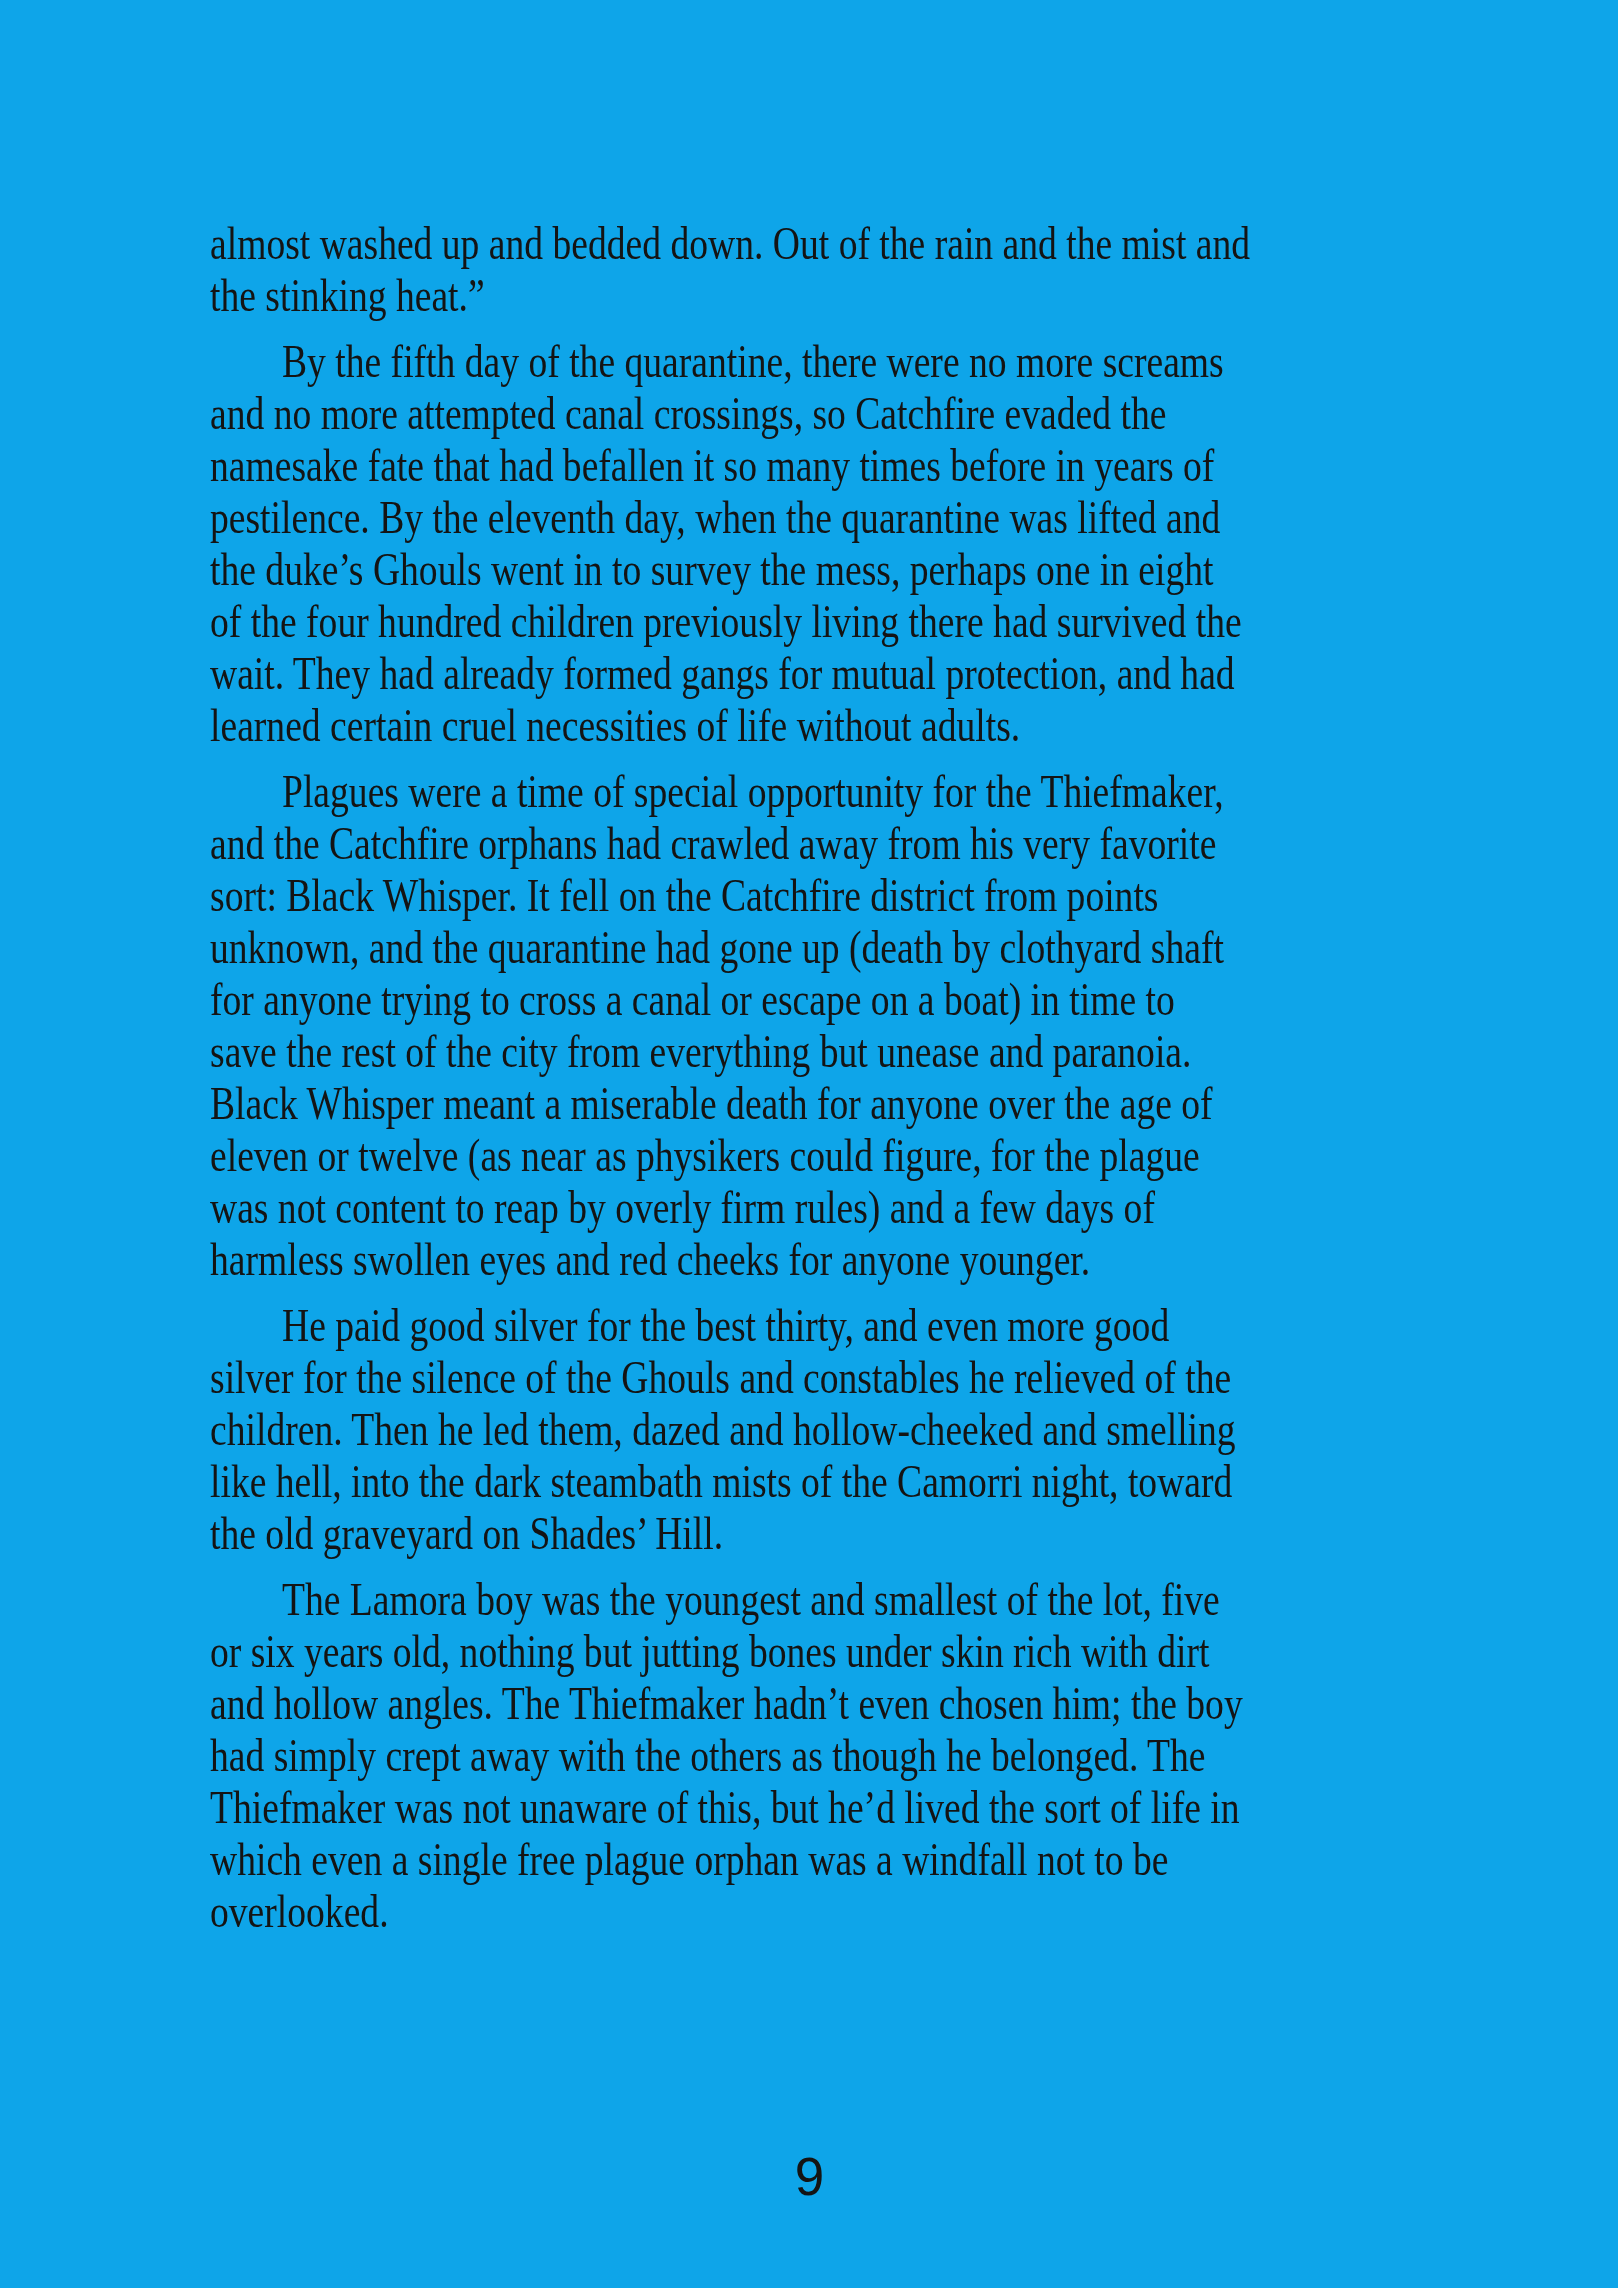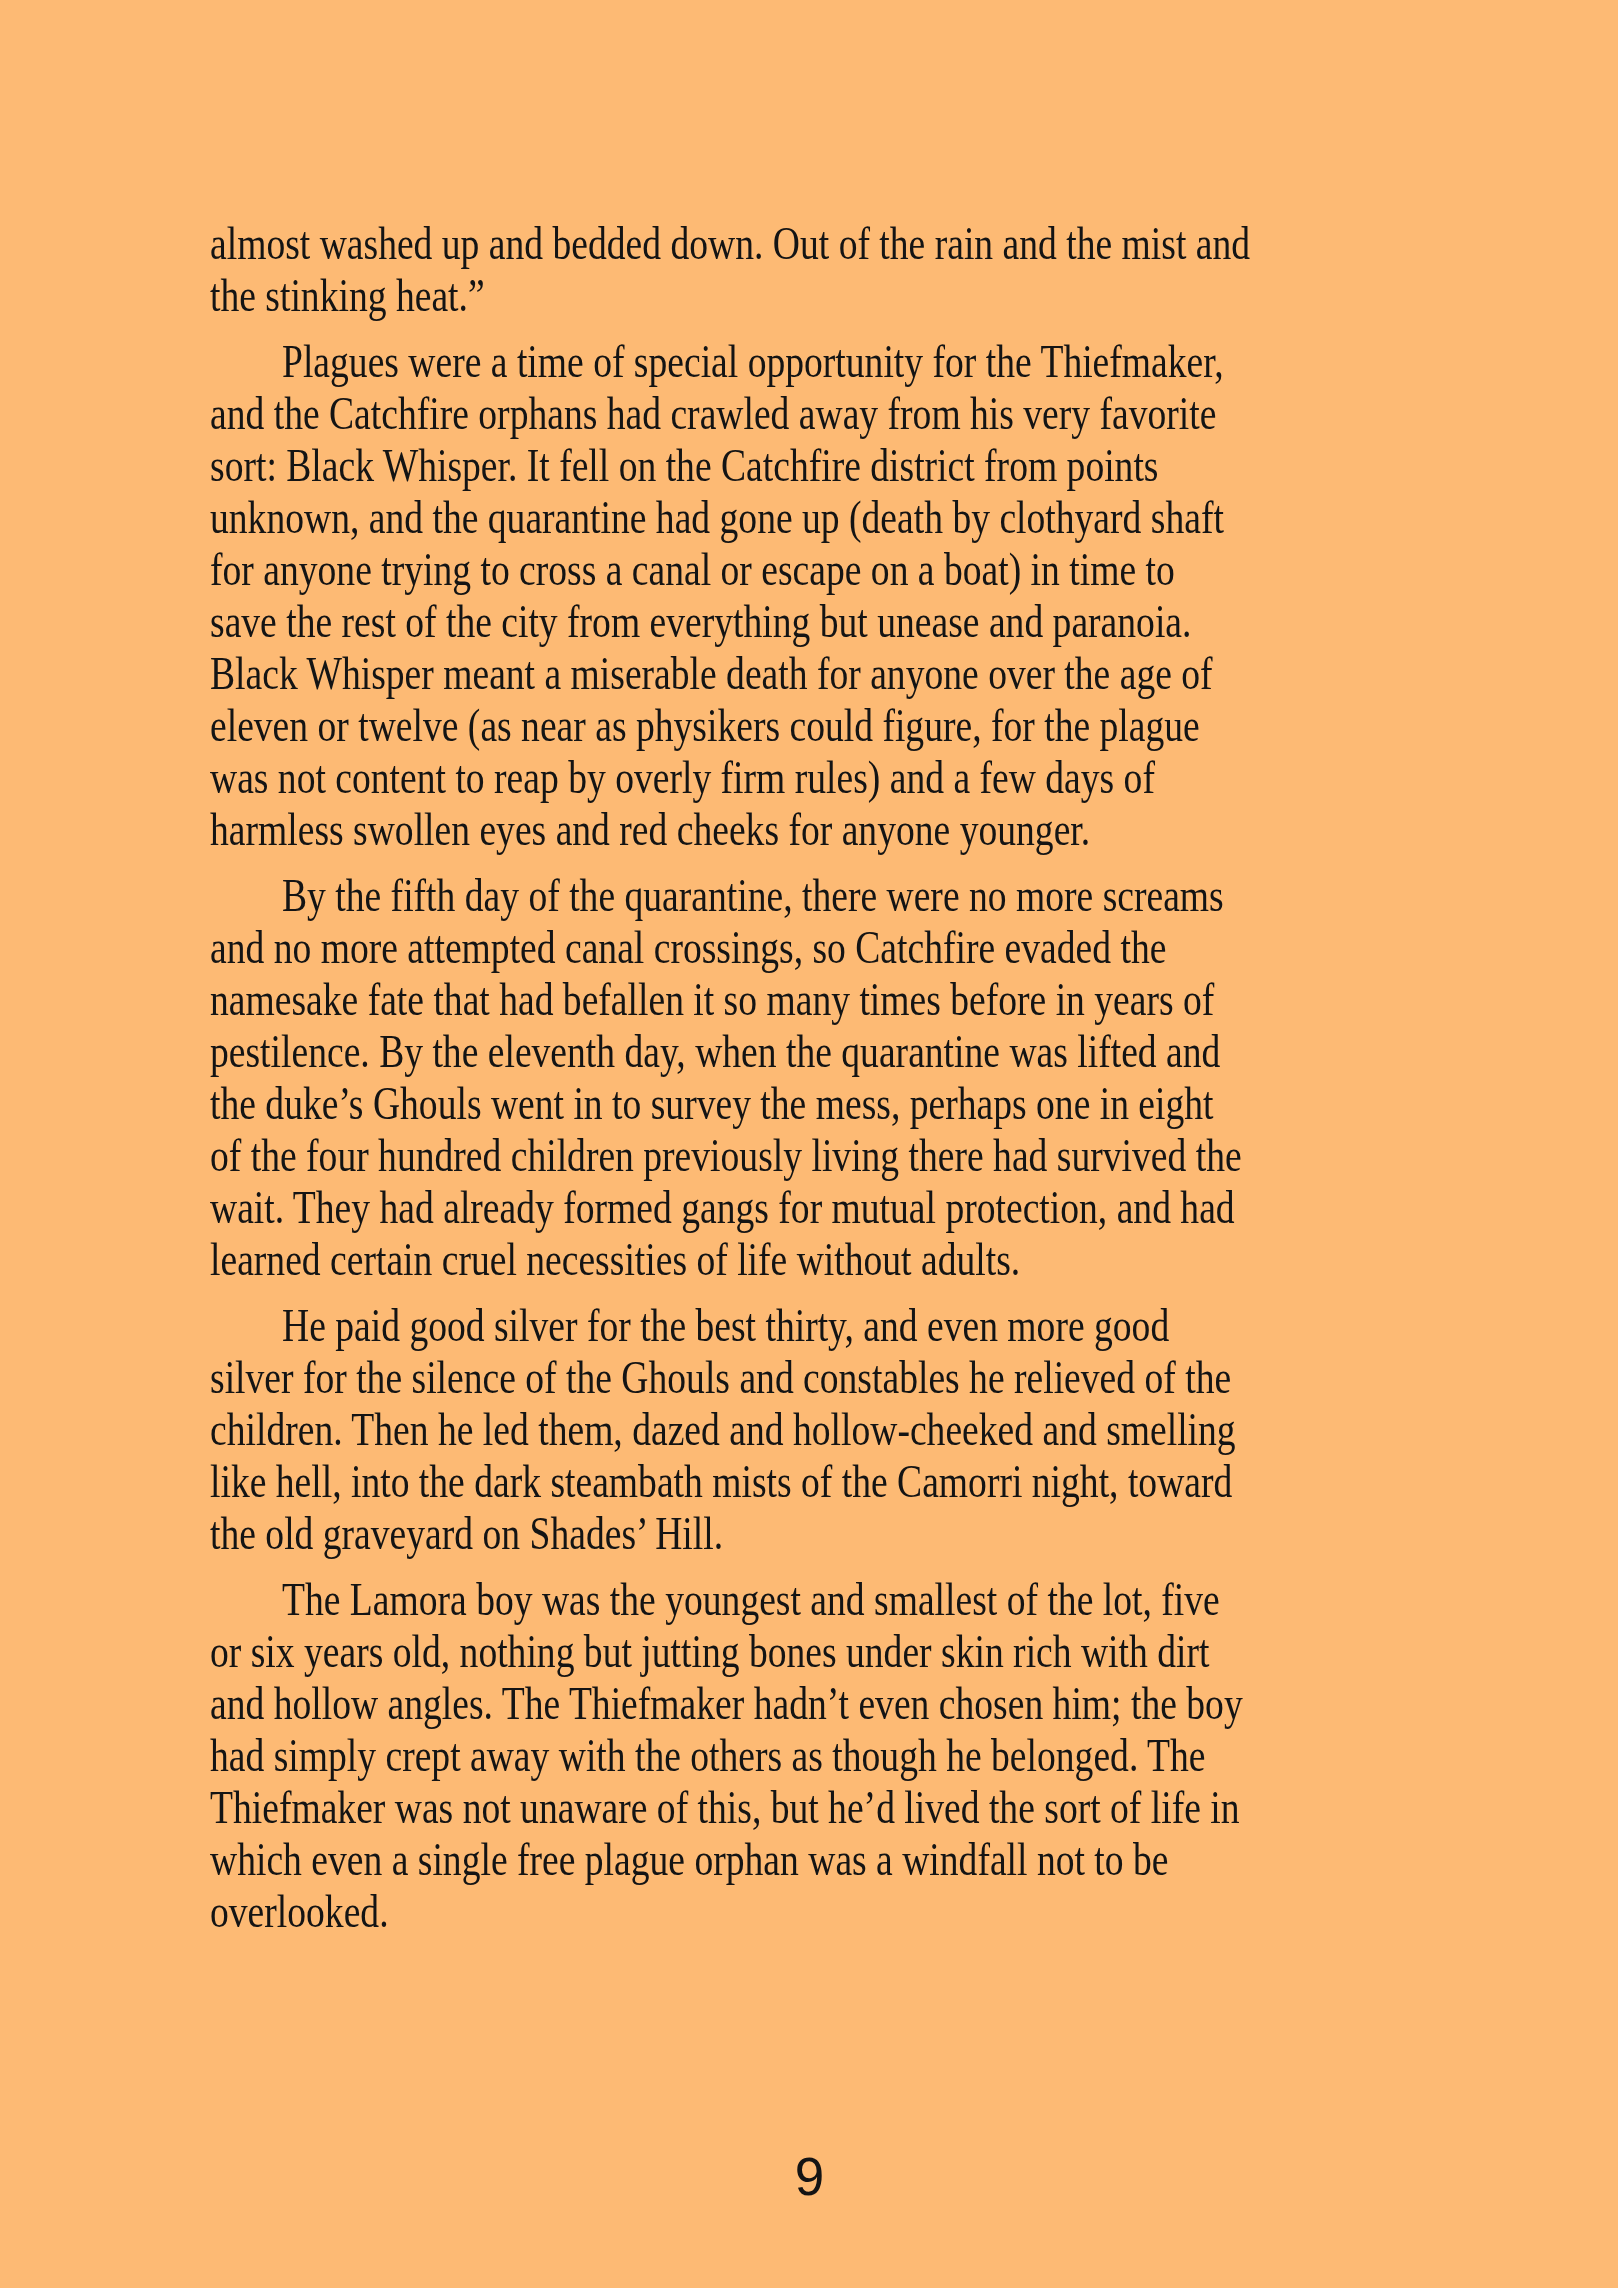--- a/index.html
+++ b/index.html
@@ -45,47 +45,47 @@
     text-align: center;
     font-family: "Liberation Sans", "DejaVu Sans", sans-serif;
     font-size: 53px;
     line-height: normal;
     color: #141414;
   }
 </style>
 </head>
 <body>
 
-<div class="page" style="background: #fdba74;">
+<div class="page" style="background: #0ea5e9;">
   <main class="text-block" style="color: rgb(20, 20, 20);">
       <p class="para">
         <span class="line first">almost washed up and bedded down. Out of the rain and the mist and</span>
         <span class="line">the stinking heat.”</span>
+      </p>
+      <p class="para indent">
+        <span class="line first">By the fifth day of the quarantine, there were no more screams</span>
+        <span class="line">and no more attempted canal crossings, so Catchfire evaded the</span>
+        <span class="line">namesake fate that had befallen it so many times before in years of</span>
+        <span class="line">pestilence. By the eleventh day, when the quarantine was lifted and</span>
+        <span class="line">the duke’s Ghouls went in to survey the mess, perhaps one in eight</span>
+        <span class="line">of the four hundred children previously living there had survived the</span>
+        <span class="line">wait. They had already formed gangs for mutual protection, and had</span>
+        <span class="line">learned certain cruel necessities of life without adults.</span>
       </p>
       <p class="para indent">
         <span class="line first">Plagues were a time of special opportunity for the Thiefmaker,</span>
         <span class="line">and the Catchfire orphans had crawled away from his very favorite</span>
         <span class="line">sort: Black Whisper. It fell on the Catchfire district from points</span>
         <span class="line">unknown, and the quarantine had gone up (death by clothyard shaft</span>
         <span class="line">for anyone trying to cross a canal or escape on a boat) in time to</span>
         <span class="line">save the rest of the city from everything but unease and paranoia.</span>
         <span class="line">Black Whisper meant a miserable death for anyone over the age of</span>
         <span class="line">eleven or twelve (as near as physikers could figure, for the plague</span>
         <span class="line">was not content to reap by overly firm rules) and a few days of</span>
         <span class="line">harmless swollen eyes and red cheeks for anyone younger.</span>
-      </p>
-      <p class="para indent">
-        <span class="line first">By the fifth day of the quarantine, there were no more screams</span>
-        <span class="line">and no more attempted canal crossings, so Catchfire evaded the</span>
-        <span class="line">namesake fate that had befallen it so many times before in years of</span>
-        <span class="line">pestilence. By the eleventh day, when the quarantine was lifted and</span>
-        <span class="line">the duke’s Ghouls went in to survey the mess, perhaps one in eight</span>
-        <span class="line">of the four hundred children previously living there had survived the</span>
-        <span class="line">wait. They had already formed gangs for mutual protection, and had</span>
-        <span class="line">learned certain cruel necessities of life without adults.</span>
       </p>
       <p class="para indent">
         <span class="line first">He paid good silver for the best thirty, and even more good</span>
         <span class="line">silver for the silence of the Ghouls and constables he relieved of the</span>
         <span class="line">children. Then he led them, dazed and hollow-cheeked and smelling</span>
         <span class="line">like hell, into the dark steambath mists of the Camorri night, toward</span>
         <span class="line">the old graveyard on Shades’ Hill.</span>
       </p>
       <p class="para indent">
         <span class="line first">The Lamora boy was the youngest and smallest of the lot, five</span>

